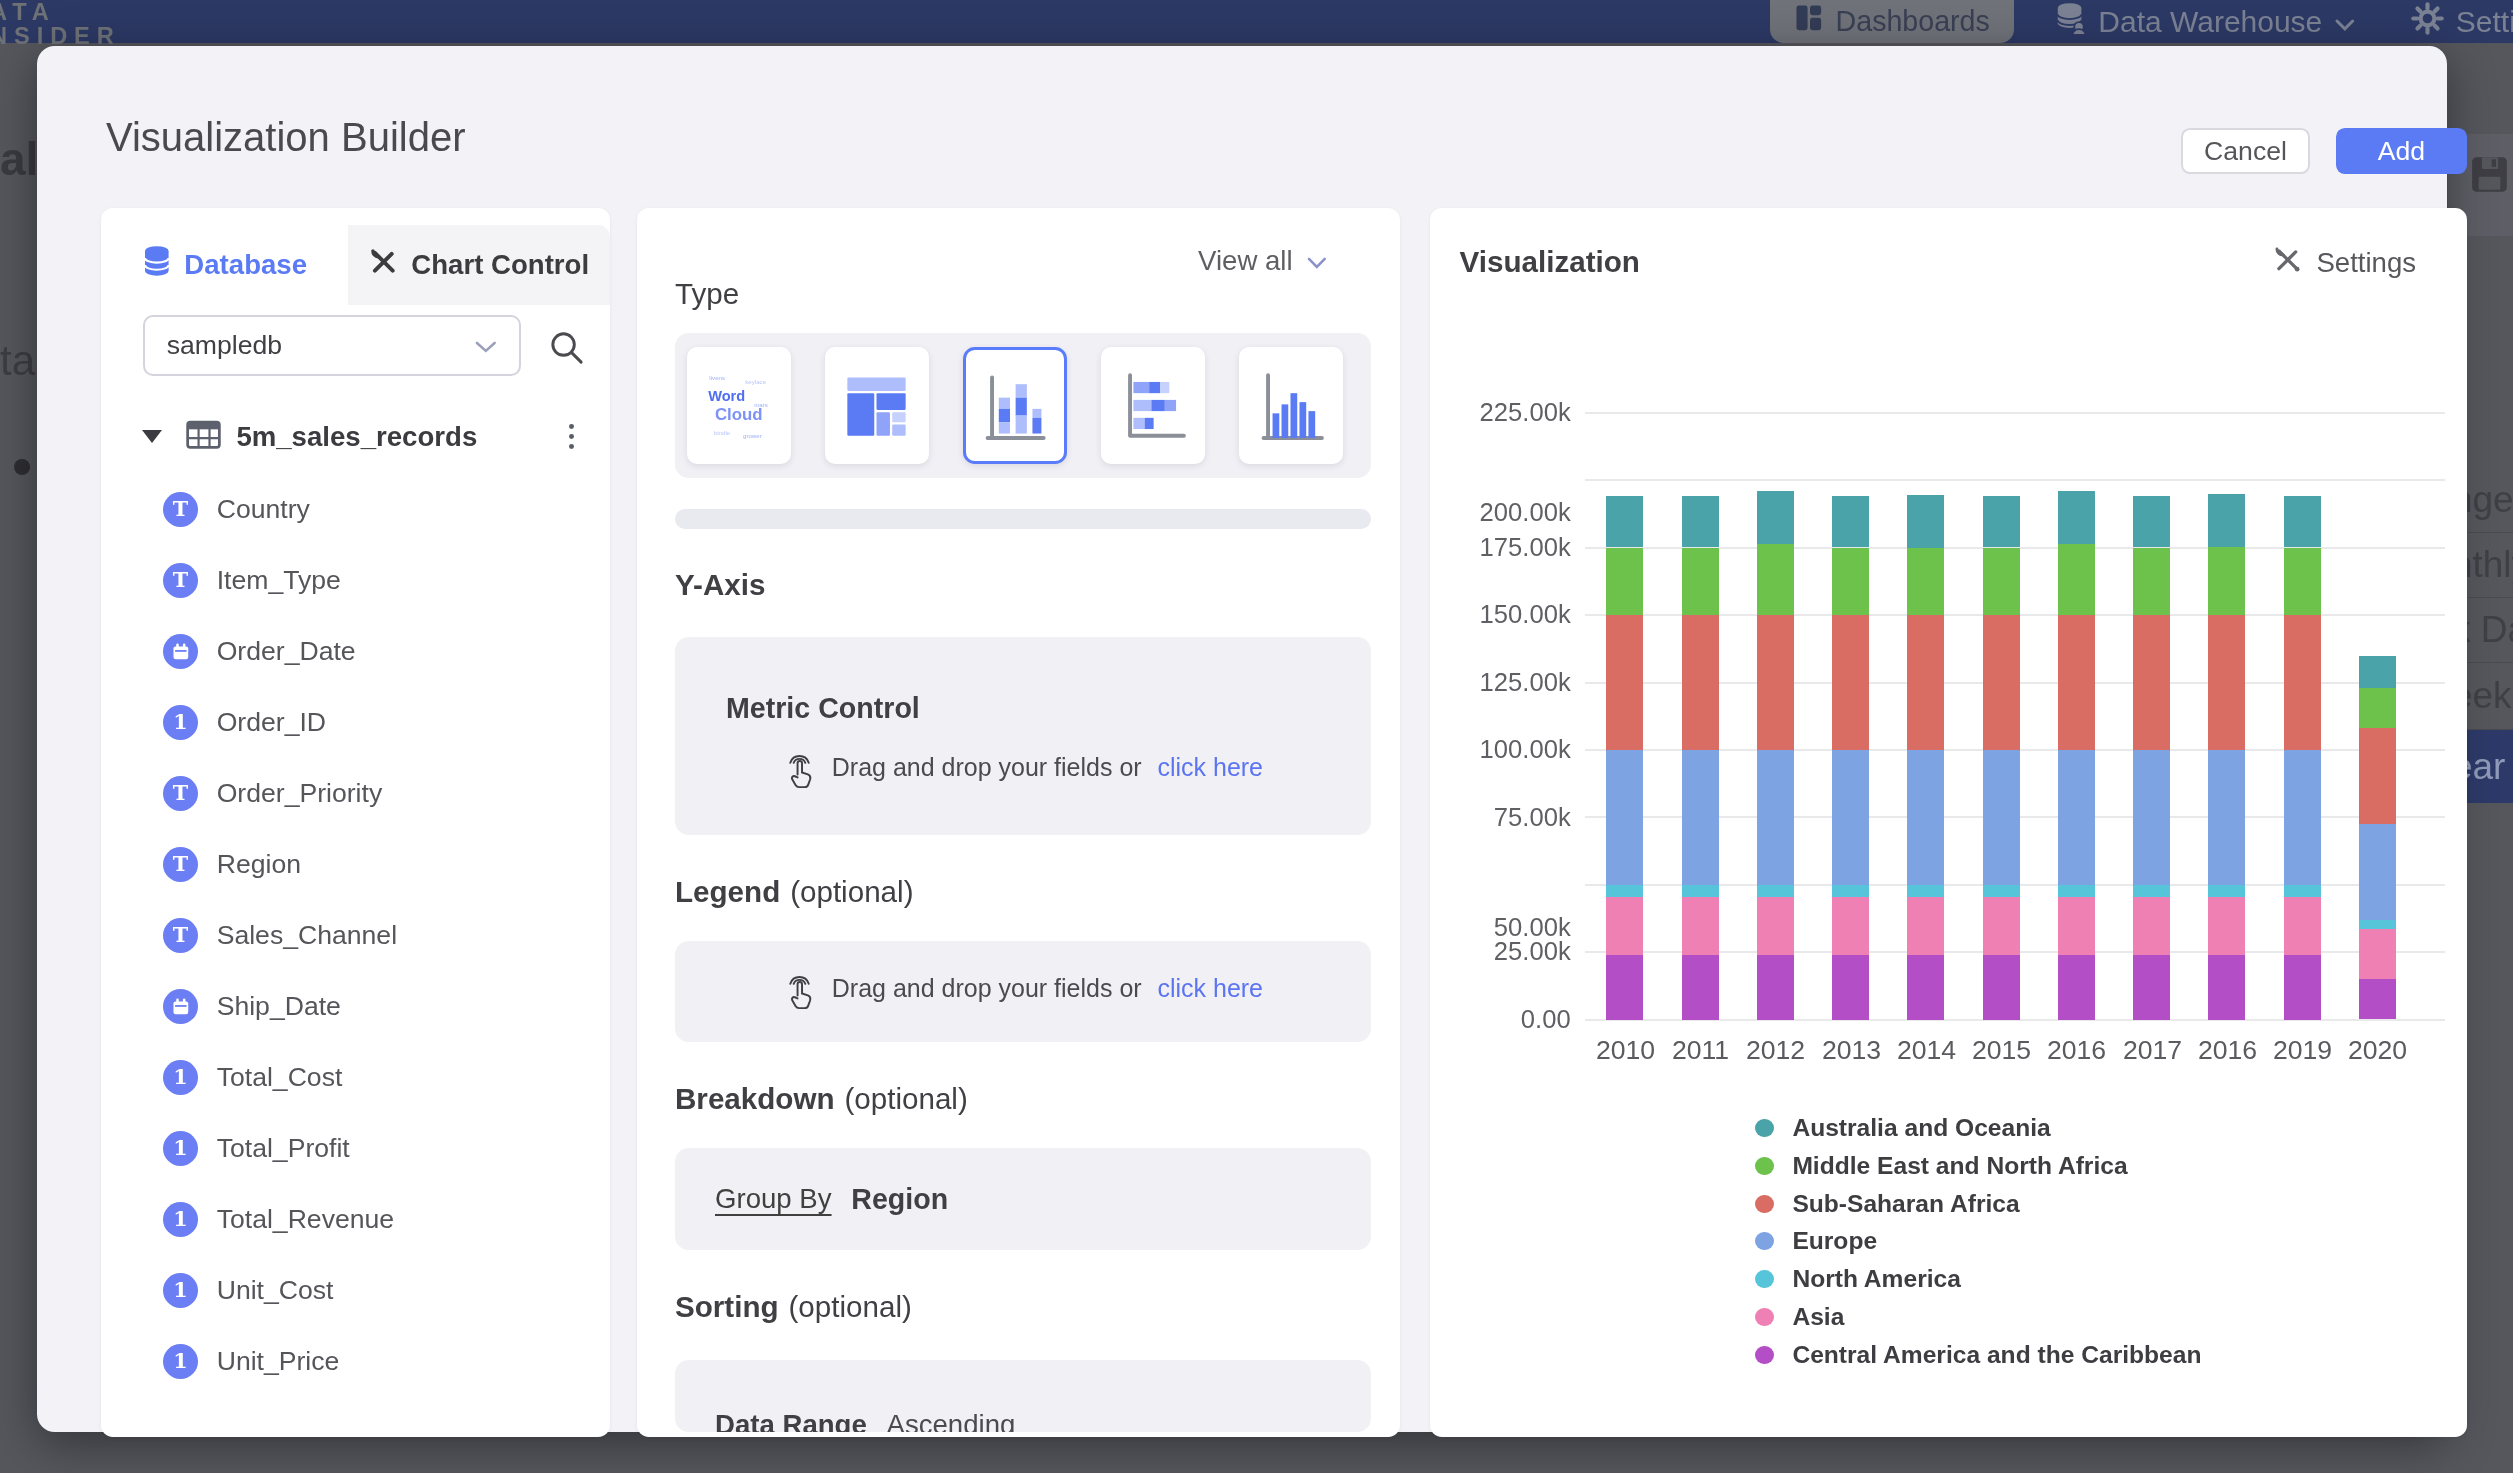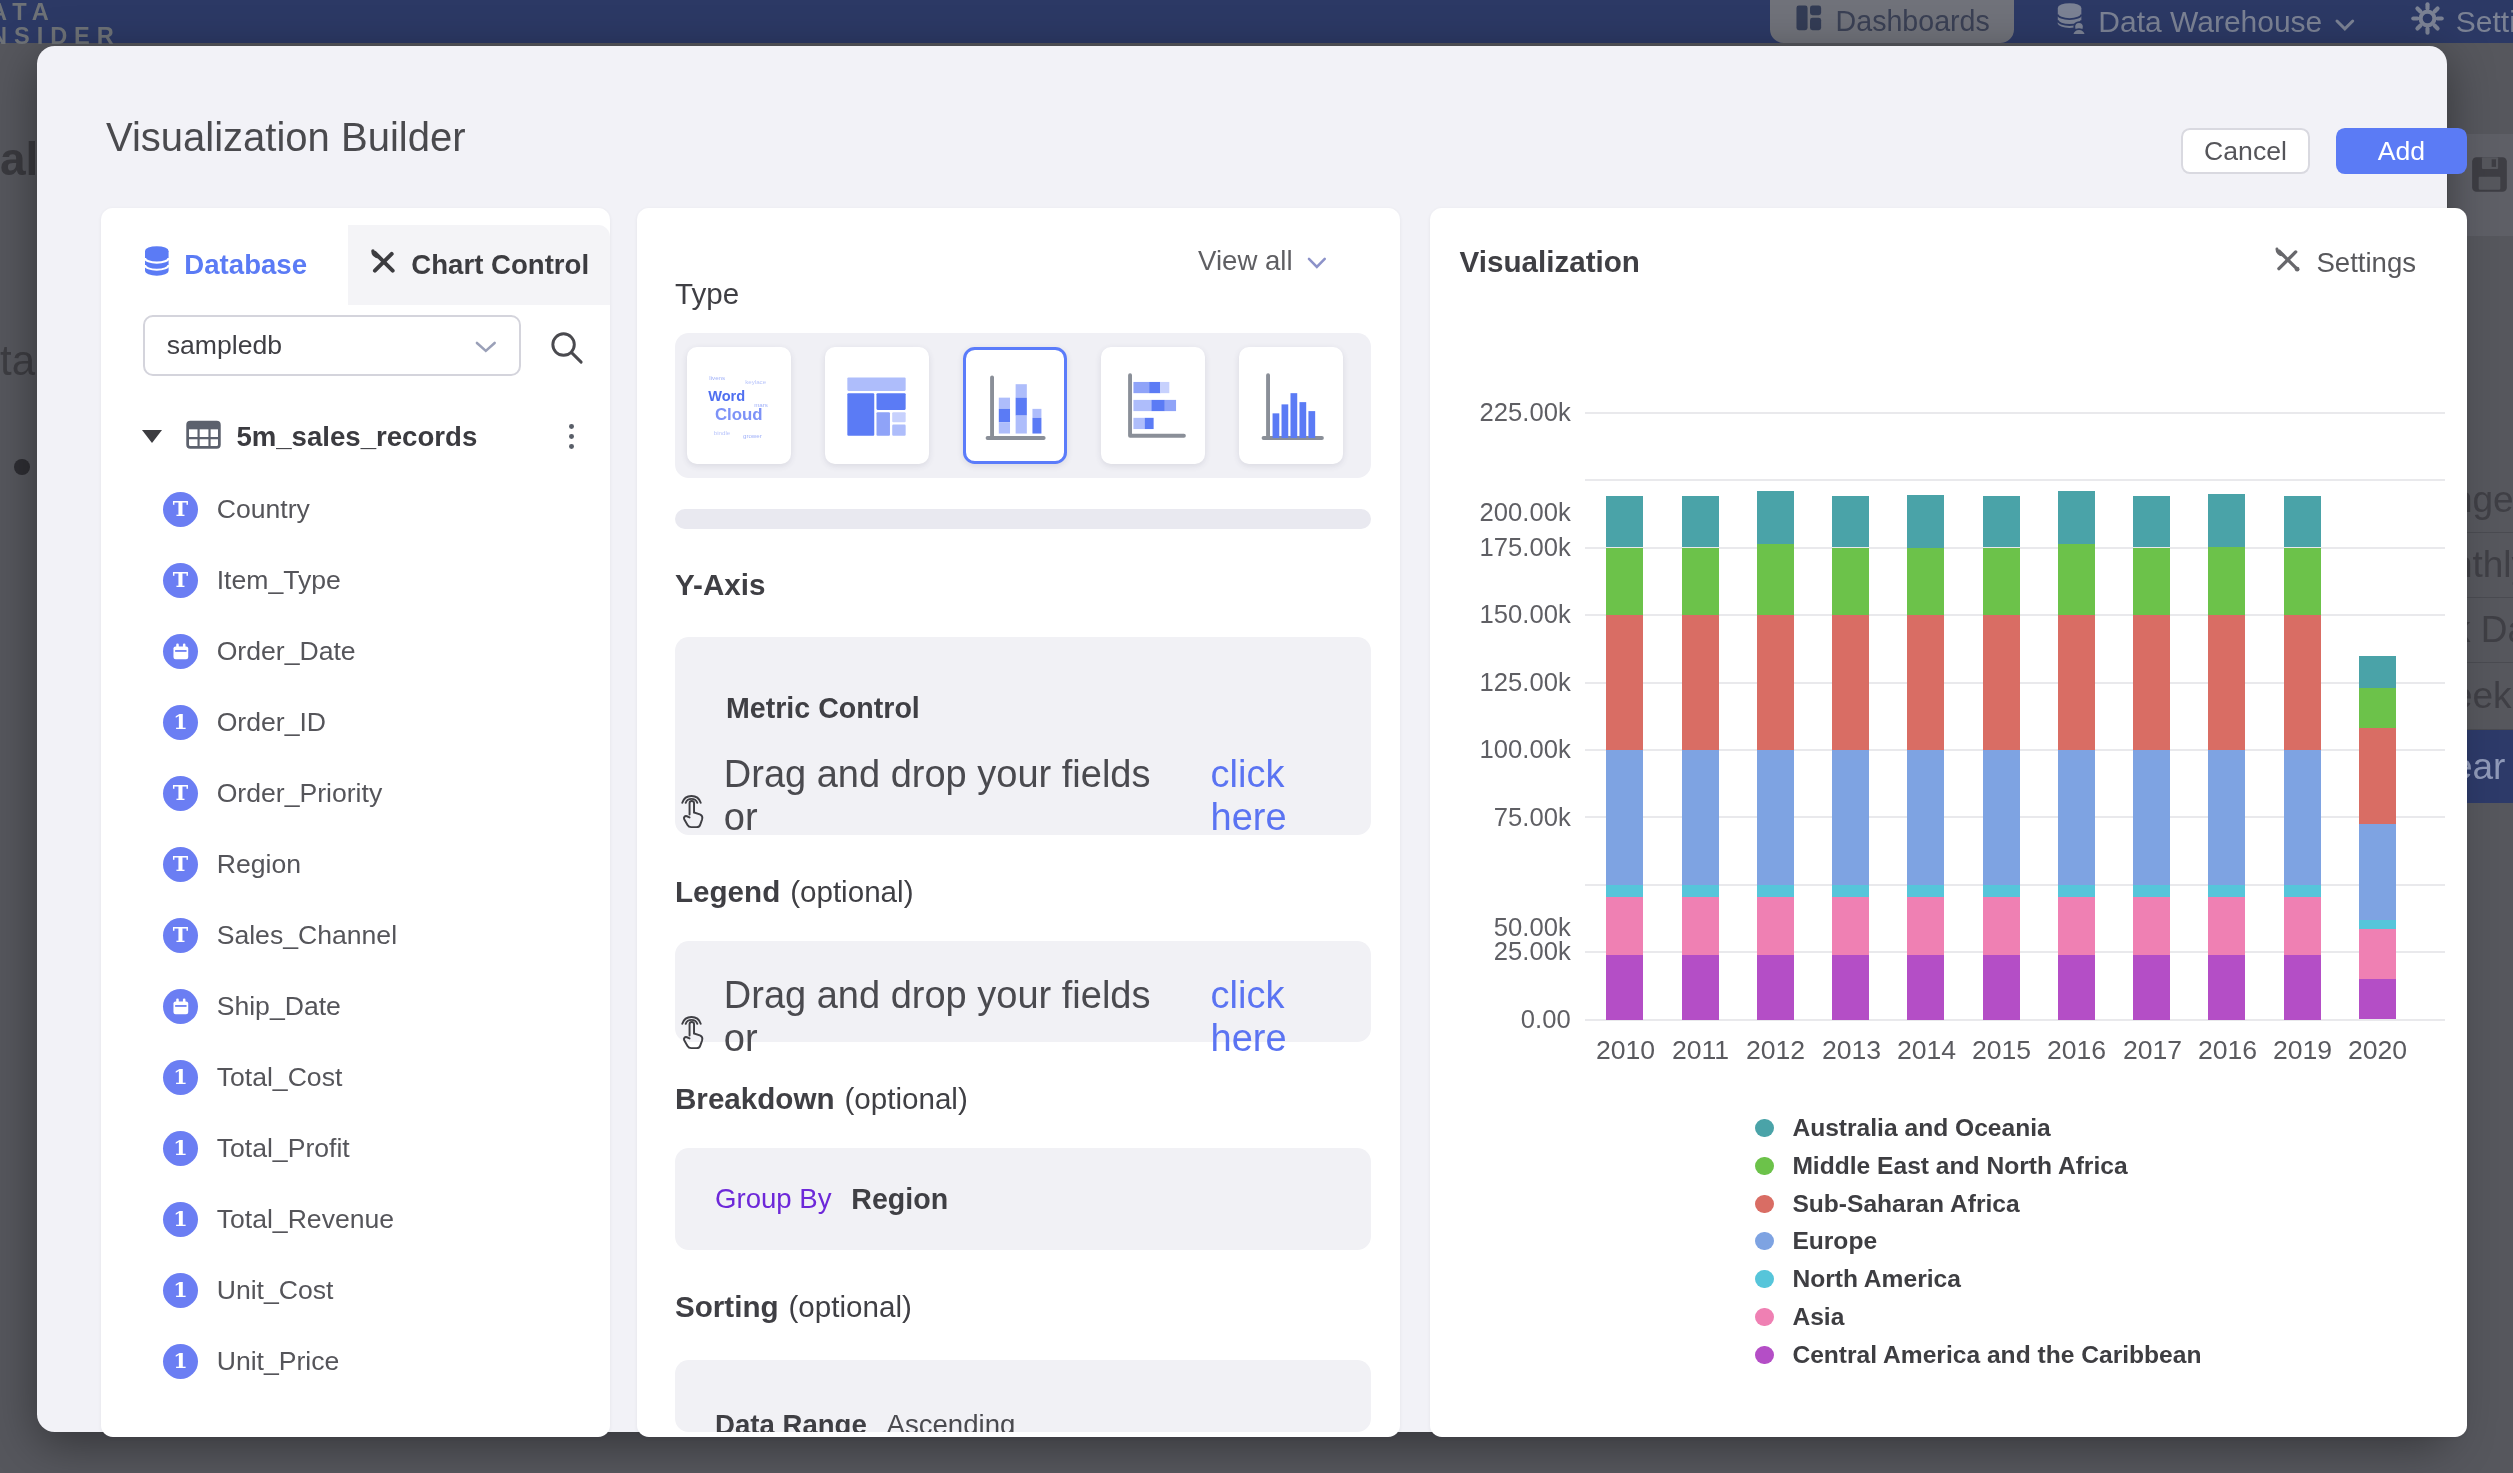--- a/index.html
+++ b/index.html
@@ -78,30 +78,30 @@
   #tile-strip { position:absolute; left:38px; top:125px; width:696px; height:145px; background:#f0f0f5;
                 border-radius:13.8px; display:flex; align-items:center; gap:34px; padding-left:11.8px; overflow:hidden; }
   .tile { width:104px; height:117px; background:#fff; border-radius:9.9px; box-shadow:0 2px 5.9px rgba(60,60,90,.12);
           display:flex; align-items:center; justify-content:center; cursor:pointer; flex:0 0 104px; }
   .tile.sel { border:3px solid #5b7cfa; border-radius:11.8px; }
   #scroll-strip { position:absolute; left:38px; top:301px; width:696px; height:19.7px; border-radius:9.9px; background:#e9e9f0; cursor:pointer; }
   #yaxis-label { top:360px; font-weight:bold; }
   .drop-panel { position:absolute; left:38px; width:696px; background:#f1f1f5; border-radius:13.8px; }
   #metric-panel { top:429px; height:198px; }
   #metric-title { position:absolute; left:51px; top:55px; font-size:28.6px; font-weight:bold; color:#3f3f44; }
-  .drag-row { position:absolute; left:0; width:696px; display:flex; align-items:flex-end; justify-content:center; gap:15.8px;
-              font-size:38px; color:#4a4a4f; }
+  .drag-row { position:absolute; left:0; width:696px; display:flex; align-items:flex-start; justify-content:center; gap:15.8px;
+              font-size:25px; color:#4a4a4f; }
   .drag-row .link { color:#5b74f2; cursor:pointer; }
   #metric-drag { top:116px; }
   #legend-h { top:667px; }
   #legend-panel { top:733px; height:101px; }
   #legend-drag { top:32.5px; }
   #breakdown-h { top:874px; }
   #breakdown-panel { top:940px; height:102px; display:flex; align-items:center; padding-left:40px; gap:19.7px; }
-  #groupby { font-size:27.6px; color:#6d28d9; text-underline-offset:5.9px; cursor:pointer; }
+  #groupby { font-size:27.6px; color:#404040; text-decoration:underline; text-underline-offset:5.9px; cursor:pointer; }
   #groupby-val { font-size:28.6px; font-weight:bold; color:#3f3f44; }
   #sorting-h { top:1082px; }
   #sorting-panel { top:1152px; height:72px; overflow:hidden; }
   #sorting-row { position:absolute; left:40px; top:49px; display:flex; gap:19.7px; white-space:nowrap; }
   #sorting-field { font-size:27.6px; font-weight:bold; color:#3f3f44; }
   #sorting-val { font-size:27.6px; color:#4a4a4f; }
 
   
   #viz-title { position:absolute; left:29.6px; top:37px; font-size:29.6px; font-weight:bold; color:#3f3f44; }
   #viz-settings { position:absolute; left:843px; top:37px; display:flex; align-items:center; gap:13.8px;

